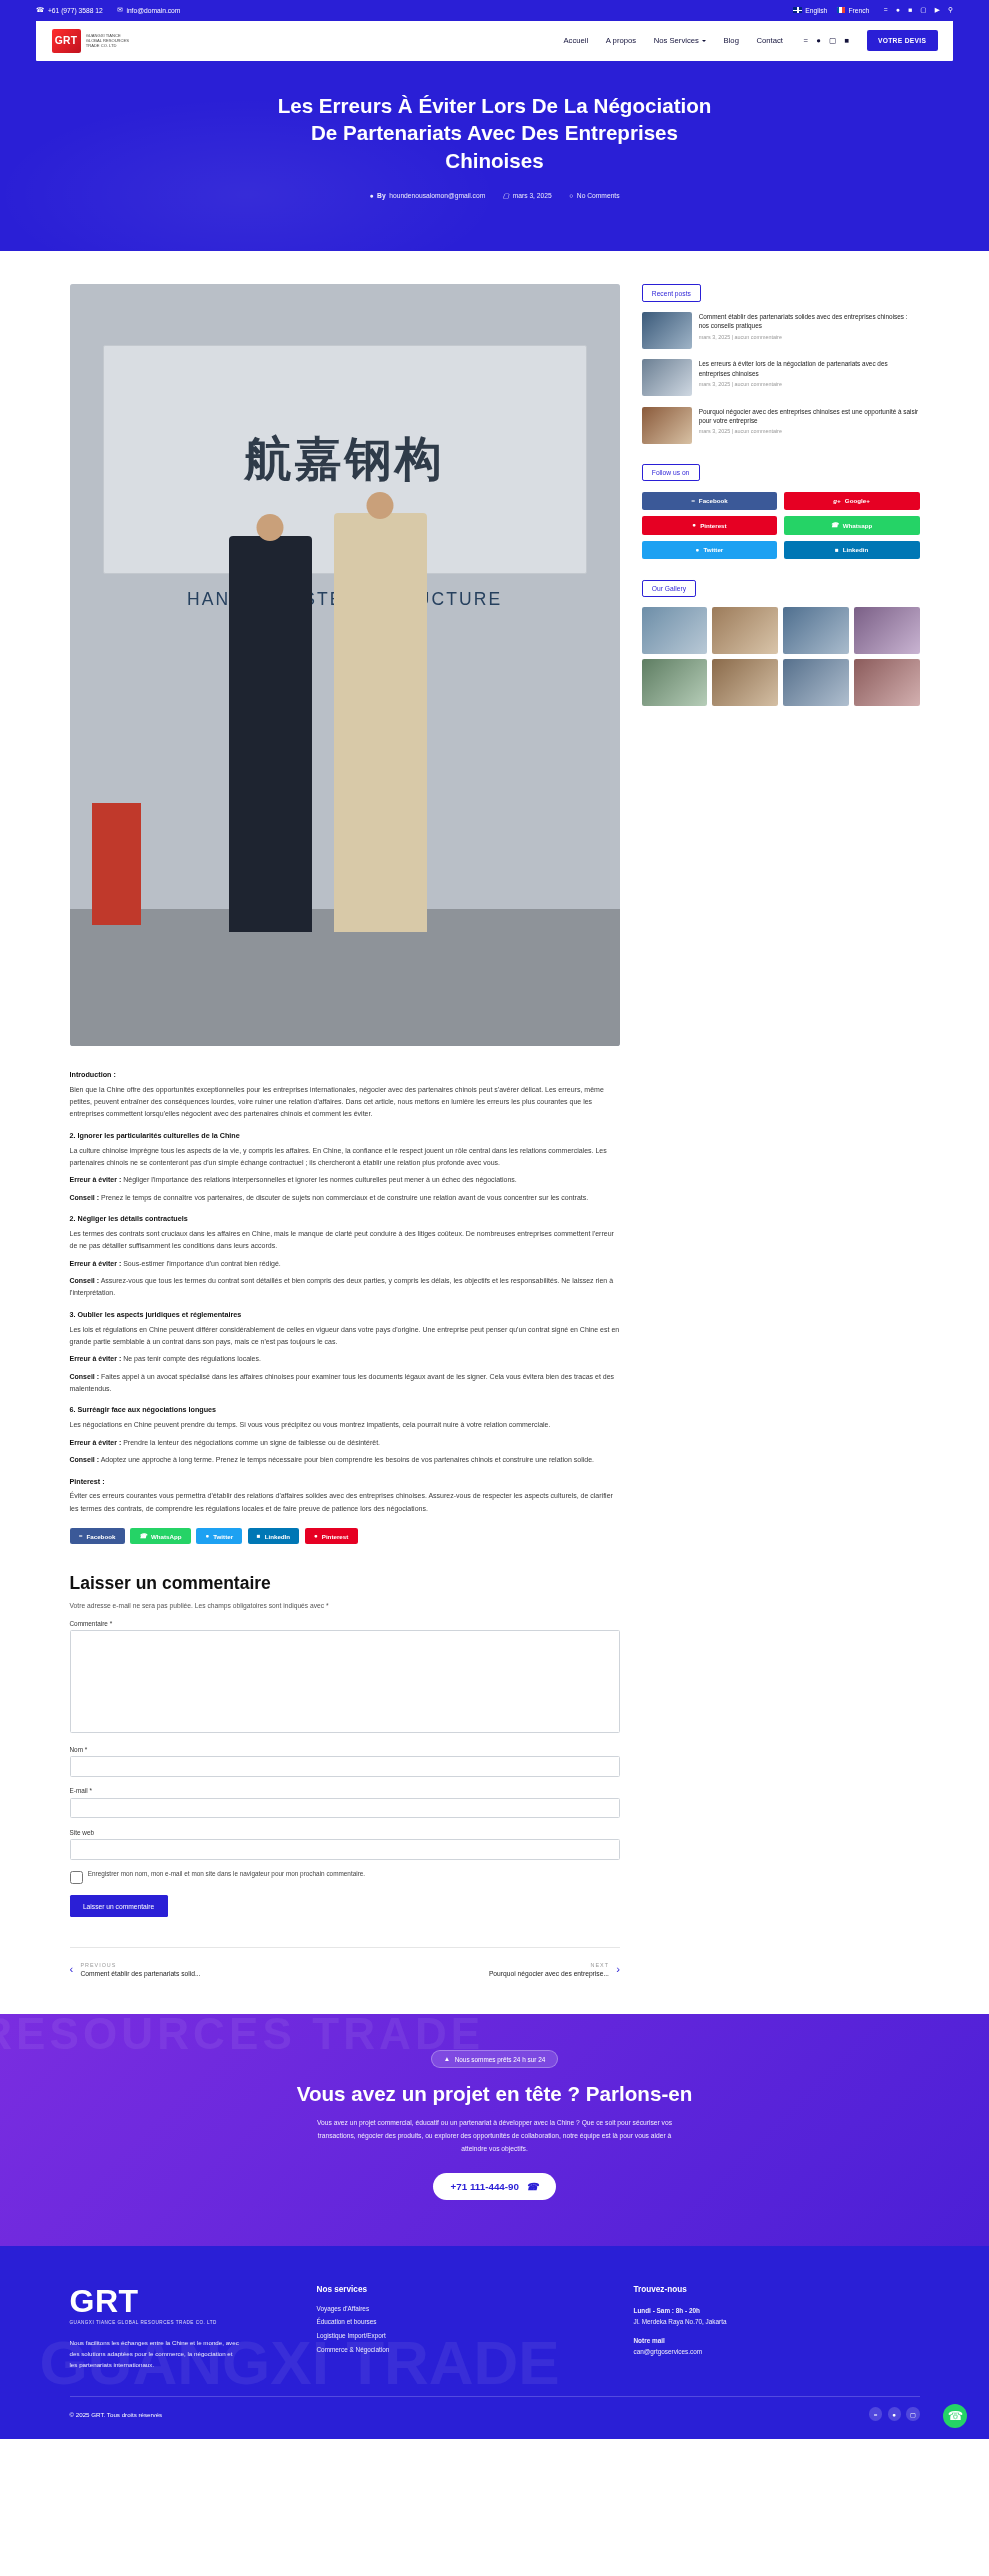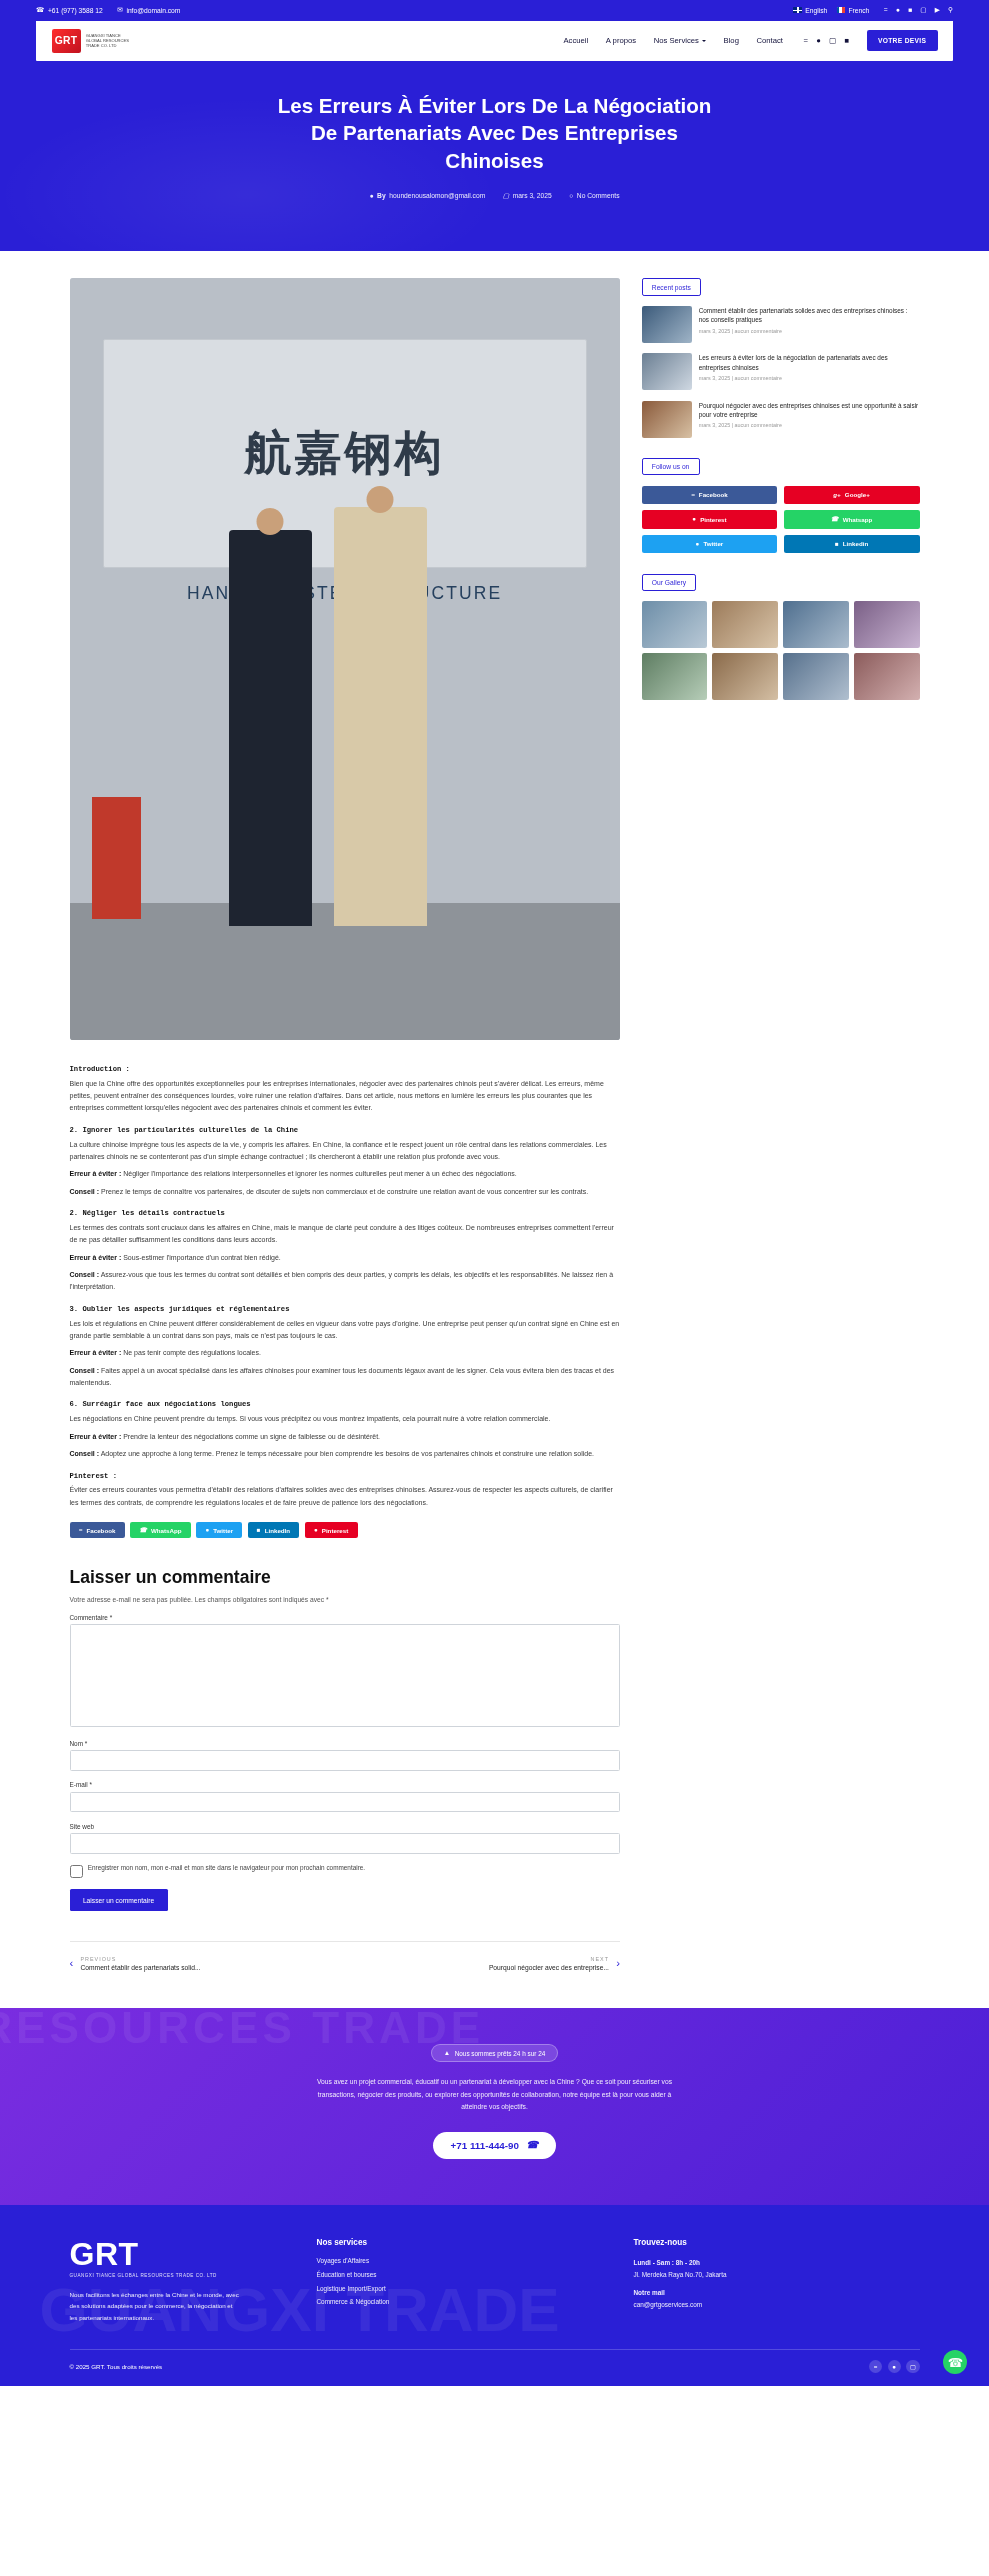--- a/index.html
+++ b/index.html
@@ -80,21 +80,21 @@
   }
   .hero h1 {
     font-size:20.6px; line-height:1.35; font-weight:bold;
     max-width:443px; margin:0 auto 17.5px;
     position:relative;
   }
   .hero-meta { display:flex; justify-content:center; gap:17.5px; font-size:6.7px; opacity:.92; }
   .hero-meta span { display:flex; align-items:center; gap:3.6px; }
 
   
-  .container { max-width:922px; margin:2px auto; padding:0 36px; }
+  .container { max-width:922px; margin:8px auto; padding:0 36px; }
   .layout { display:flex; gap:21.6px; padding-top:25px; align-items:flex-start; }
   .content { flex:1 1 auto; max-width:598px; }
   .sidebar { width:278px; flex:0 0 278px; }
 
   .post-image {
     width:100%; height:762px; border-radius:3.1px; overflow:hidden;
     background:linear-gradient(#cfd6de,#aeb8c4);
     position:relative;
   }
   
@@ -110,21 +110,21 @@
     text-align:center; color:#26405e; font-size:17.5px; letter-spacing:2.1px;
   }
   .photo-floor { position:absolute; left:0; bottom:0; width:100%; height:18%; background:#8e9399; }
   .photo-person { position:absolute; bottom:15%; border-radius:4.1px 4.1px 0 0; }
   .p1 { left:29%; width:15%; height:52%; background:#1e2430; }
   .p2 { left:48%; width:17%; height:55%; background:#d8c9a8; }
   .p1:before,.p2:before{ content:""; position:absolute; top:-21.6px; left:50%; transform:translateX(-50%); width:27px;height:27px;border-radius:50%; background:#c9a07a; }
   .photo-box { position:absolute; left:4%; bottom:16%; width:9%; height:16%; background:#c0392b; }
 
   .article { padding-top:13.4px; font-size:7px; line-height:1.75; color:#3a3a3a; }
-  .article h3 { font-size:7.2px; color:#111; margin:9.3px 0 2.1px; font-weight:bold;font-family:Liberation Mono, monospace; }
+  .article h3 { font-size:7.2px; color:#111; margin:9.3px 0 2.1px; font-weight:bold; }
   .article p { margin-bottom:5.2px; }
   .article strong { color:#111; }
 
   .share-row { display:flex; gap:5.2px; margin:13.4px 0 5.2px; flex-wrap:wrap; }
   .share-btn {
     display:flex; align-items:center; gap:4.1px; color:#fff; font-size:6.2px;
     padding:4.6px 9.3px; border-radius:2.1px; font-weight:bold;
   }
   .sb-fb{background:#3b5998;} .sb-wa{background:#25d366;} .sb-tw{background:#1da1f2;}
   .sb-li{background:#0077b5;} .sb-pi{background:#e60023;}
@@ -526,20 +526,21 @@
 
     </aside>
   </div>
 </div>
 
 <section class="cta-band">
   <div class="cta-pill">
     <i class="ico">▲</i>
     <span>Nous sommes prêts 24 h sur 24</span>
   </div>
+  <h2>Vous avez un projet en tête ? Parlons-en</h2>
   <p>Vous avez un projet commercial, éducatif ou un partenariat à développer avec la Chine ? Que ce soit pour sécuriser vos transactions, négocier des produits, ou explorer des opportunités de collaboration, notre équipe est là pour vous aider à atteindre vos objectifs.</p>
   <a class="cta-phone">
     <span>+71 111-444-90</span>
     <i class="ico">☎</i>
   </a>
 </section>
 
 <footer class="footer">
   <div class="container">
     <div class="footer-grid">

